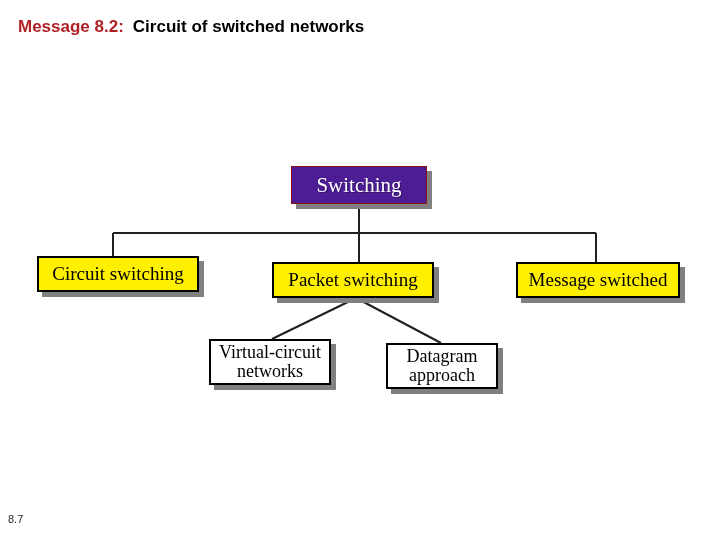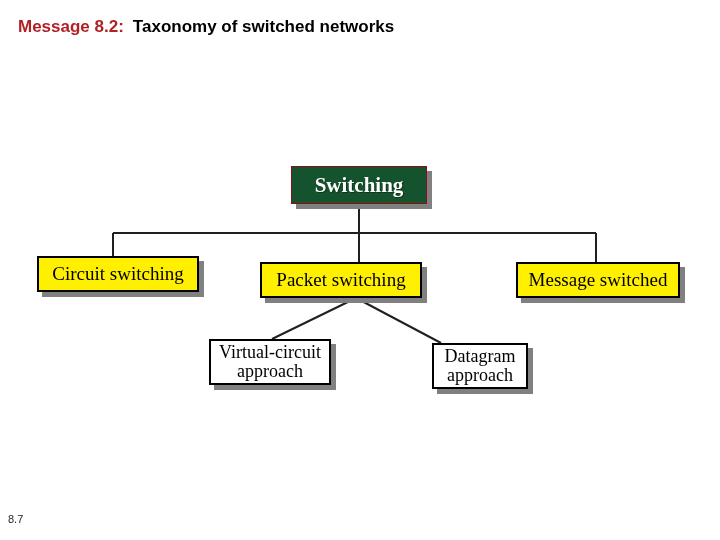--- a/index.html
+++ b/index.html
@@ -64,24 +64,24 @@
     line-height: 1.05;
     z-index: 5;
   }
   .node .label {
     display: block;
     white-space: pre-line;
   }
 
   
   .node.root {
-    background: #14532d;
+    background: #4c1d95;
     border: 1px solid #8a1013;
     color: #ffffff;
-    font-weight: bold;
+    font-weight: normal;
     font-size: 21px;
     box-shadow: 5px 5px 0 0 #808080;
     text-shadow: 1px 1px 0 rgba(0,0,0,0.35);
   }
 
   
   .node.level2 {
     background: #FFF000;
     border: 2px solid #000000;
     color: #000000;
@@ -108,21 +108,21 @@
     color: #231f20;
     text-align: center;
   }
 </style>
 </head>
 <body>
 
 <div id="page">
 
   <div id="title">
-    <span class="fig-label">Message 8.2:</span><span class="fig-caption">Taxonomy of switched networks</span>
+    <span class="fig-label">Message 8.2:</span><span class="fig-caption">Circuit of switched networks</span>
   </div>
 
   <div id="diagram">
 
     <svg id="connectors" viewBox="0 0 720 540" xmlns="http://www.w3.org/2000/svg">
       <g stroke="#231f20" stroke-width="2" fill="none" shape-rendering="crispEdges">
 
         <line x1="359" y1="204" x2="359" y2="262"></line>
 
         <line x1="113" y1="233" x2="596" y2="233"></line>
@@ -139,34 +139,34 @@
     </svg>
 
     <div class="node root" style="left:291px; top:166px; width:136px; height:38px;">
       <span class="label">Switching</span>
     </div>
 
     <div class="node level2" style="left:37px; top:256px; width:162px; height:36px;justify-content:center;">
       <span class="label">Circuit switching</span>
     </div>
 
-    <div class="node level2" style="left:260px; top:262px; width:162px; height:36px;">
+    <div class="node level2" style="left:272px; top:262px; width:162px; height:36px;">
       <span class="label">Packet switching</span>
     </div>
 
     <div class="node level2" style="left:516px; top:262px; width:164px; height:36px;">
       <span class="label">Message switched</span>
     </div>
 
     <div class="node level3" style="left:209px; top:339px; width:122px; height:46px;">
       <span class="label">Virtual-circuit
-approach</span>
+networks</span>
     </div>
 
-    <div class="node level3" style="left:386px; top:343px; width:96px; height:46px;margin-left:46px;">
+    <div class="node level3" style="left:386px; top:343px; width:112px; height:46px;">
       <span class="label">Datagram
 approach</span>
     </div>
 
   </div>
 
   <div id="footer">8.7</div>
 
 </div>
 

